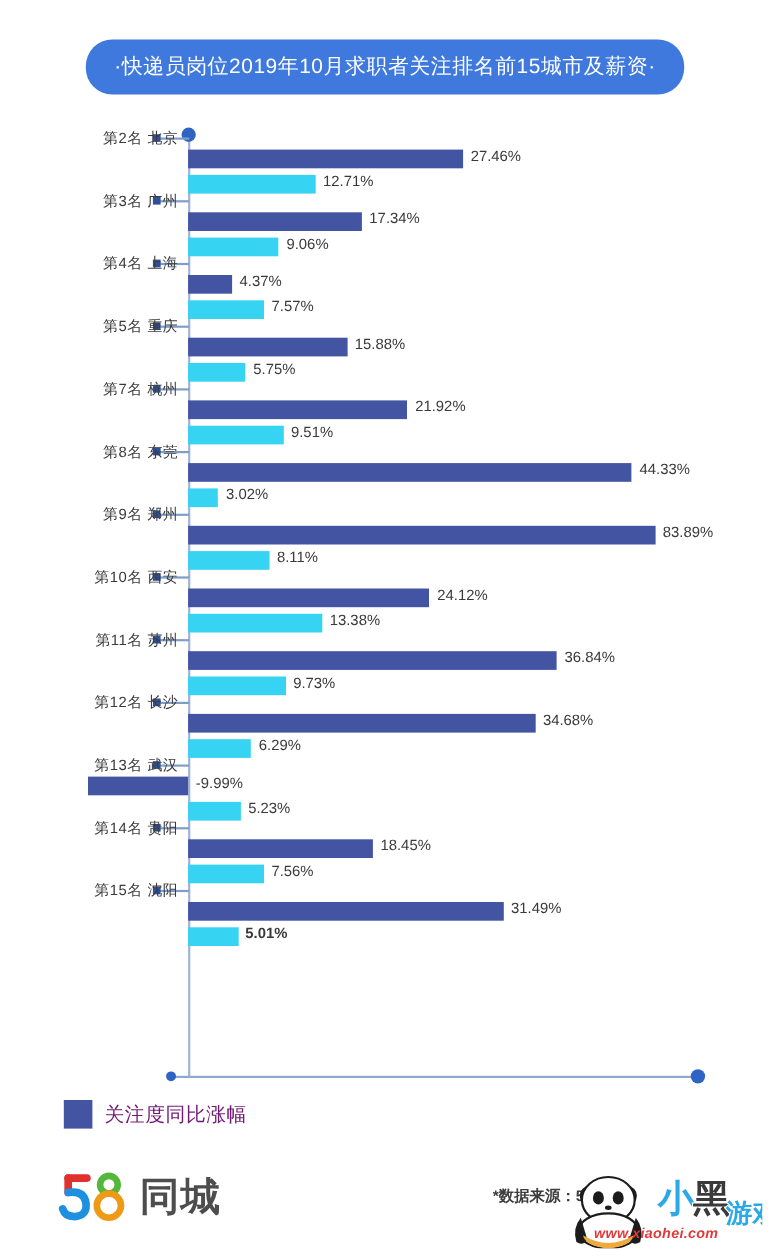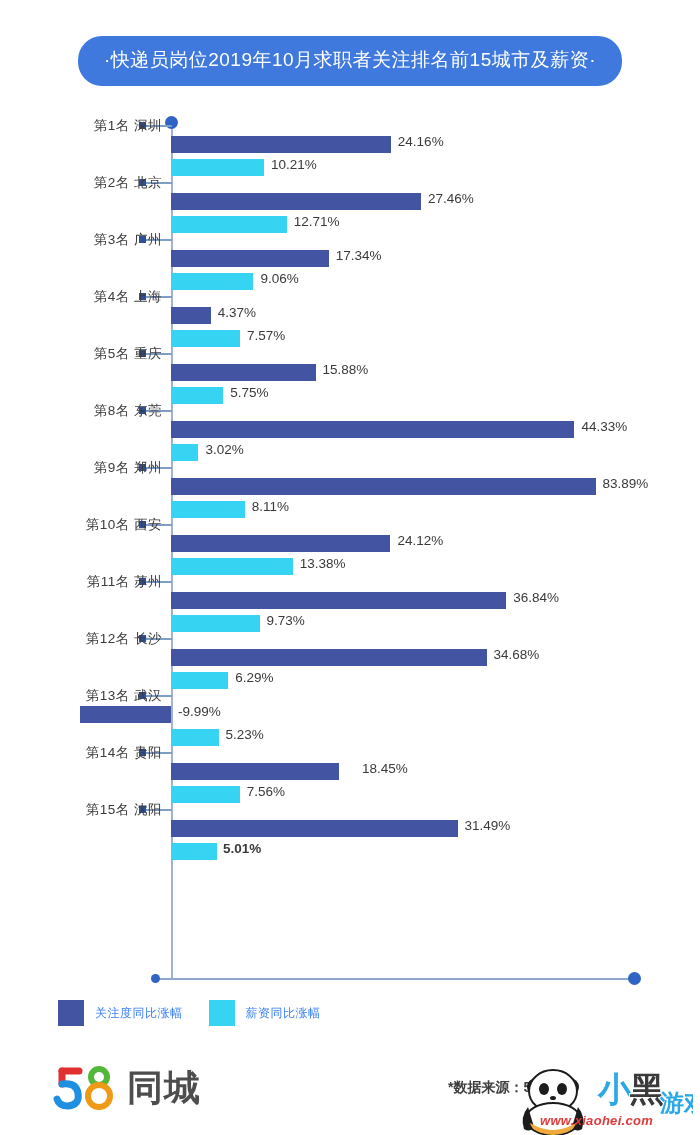--- a/index.html
+++ b/index.html
@@ -148,22 +148,22 @@
     align-items: center;
     gap: 11px;
   }
   .legend-swatch {
     width: 26px; height: 26px;
     display: block;
   }
   .legend-swatch.blue { background: #4354a3; }
   .legend-swatch.cyan { background: #37d3f3; }
   .legend-text {
-    font-size: 12px;
-    color: #3b82f6;
+    font-size: 18px;
+    color: #701a75;
     letter-spacing: 0.5px;
     font-family: Liberation Serif, serif;
   }
 
   
   .footer {
     position: absolute;
     left: 0; top: 1055px;
     width: 700px; height: 80px;
   }
@@ -214,33 +214,20 @@
 <div class="chart">
   <div class="axis-v"></div>
   <div class="axis-top-dot"></div>
   <div class="axis-h"></div>
   <div class="axis-h-dot-l"></div>
   <div class="axis-h-dot-r"></div>
   <div class="rows" id="rows">
       <div class="row">
         <div class="tick-line"></div>
         <div class="tick-dot"></div>
-        <div class="cat-label">第1名 深圳</div>
-        <div class="bar-line s1">
-          <div class="bar blue" style="width: 219.856px; left: 171px;"></div>
-          <div class="bar-val" style="left: 397.856px;">24.16%</div>
-        </div>
-        <div class="bar-line s2">
-          <div class="bar cyan" style="width: 92.911px; left: 171px;"></div>
-          <div class="bar-val" style="left: 270.911px;">10.21%</div>
-        </div>
-      </div>
-      <div class="row">
-        <div class="tick-line"></div>
-        <div class="tick-dot"></div>
         <div class="cat-label">第2名 北京</div>
         <div class="bar-line s1">
           <div class="bar blue" style="width: 249.886px; left: 171px;"></div>
           <div class="bar-val" style="left: 427.886px;">27.46%</div>
         </div>
         <div class="bar-line s2">
           <div class="bar cyan" style="width: 115.661px; left: 171px;"></div>
           <div class="bar-val" style="left: 293.661px;">12.71%</div>
         </div>
       </div>
@@ -279,20 +266,33 @@
           <div class="bar-val" style="left: 322.508px;">15.88%</div>
         </div>
         <div class="bar-line s2">
           <div class="bar cyan" style="width: 52.325px; left: 171px;"></div>
           <div class="bar-val" style="left: 230.325px; text-align: center;">5.75%</div>
         </div>
       </div>
       <div class="row">
         <div class="tick-line"></div>
         <div class="tick-dot"></div>
+        <div class="cat-label">第7名 杭州</div>
+        <div class="bar-line s1">
+          <div class="bar blue" style="width: 199.472px; left: 171px;"></div>
+          <div class="bar-val" style="left: 377.472px;">21.92%</div>
+        </div>
+        <div class="bar-line s2">
+          <div class="bar cyan" style="width: 86.541px; left: 171px;"></div>
+          <div class="bar-val" style="left: 264.541px;">9.51%</div>
+        </div>
+      </div>
+      <div class="row">
+        <div class="tick-line"></div>
+        <div class="tick-dot"></div>
         <div class="cat-label">第8名 东莞</div>
         <div class="bar-line s1">
           <div class="bar blue" style="width: 403.403px; left: 171px;"></div>
           <div class="bar-val" style="left: 581.403px;">44.33%</div>
         </div>
         <div class="bar-line s2">
           <div class="bar cyan" style="width: 27.482px; left: 171px;"></div>
           <div class="bar-val" style="left: 205.482px;">3.02%</div>
         </div>
       </div>
@@ -360,21 +360,21 @@
           <div class="bar cyan" style="width: 47.593px; left: 171px;"></div>
           <div class="bar-val" style="left: 225.593px; text-align: right;">5.23%</div>
         </div>
       </div>
       <div class="row">
         <div class="tick-line"></div>
         <div class="tick-dot"></div>
         <div class="cat-label">第14名 贵阳</div>
         <div class="bar-line s1">
           <div class="bar blue" style="width: 167.895px; left: 171px;"></div>
-          <div class="bar-val" style="left: 345.895px; margin-left: 16px;">18.45%</div>
+          <div class="bar-val" style="left: 345.895px;">18.45%</div>
         </div>
         <div class="bar-line s2">
           <div class="bar cyan" style="width: 68.796px; left: 171px;"></div>
           <div class="bar-val" style="left: 246.796px;">7.56%</div>
         </div>
       </div>
       <div class="row">
         <div class="tick-line"></div>
         <div class="tick-dot"></div>
         <div class="cat-label">第15名 沈阳</div>
@@ -387,24 +387,20 @@
           <div class="bar-val" style="left: 223px; font-weight: bold;">5.01%</div>
         </div>
       </div>
     </div>
 </div>
 
 <div class="legend">
   <div class="legend-item">
     <span class="legend-swatch blue"></span>
     <span class="legend-text">关注度同比涨幅</span>
-  </div>
-  <div class="legend-item">
-    <span class="legend-swatch cyan"></span>
-    <span class="legend-text">薪资同比涨幅</span>
   </div>
 </div>
 
 <div class="footer">
   <div class="logo">
     <span class="logo-mark">
       <svg width="68" height="50" viewBox="0 0 68 50">
         <path d="M10 8 L27 8" stroke="#e03030" stroke-width="7" stroke-linecap="round" fill="none"></path>
         <path d="M10 8 L10 21" stroke="#e03030" stroke-width="7" stroke-linecap="round" fill="none"></path>
         <path d="M10 21 Q24 19 26 30 Q28 42 16 43 Q7 43 5 36" stroke="#1f8fe0" stroke-width="7" stroke-linecap="round" fill="none"></path>

